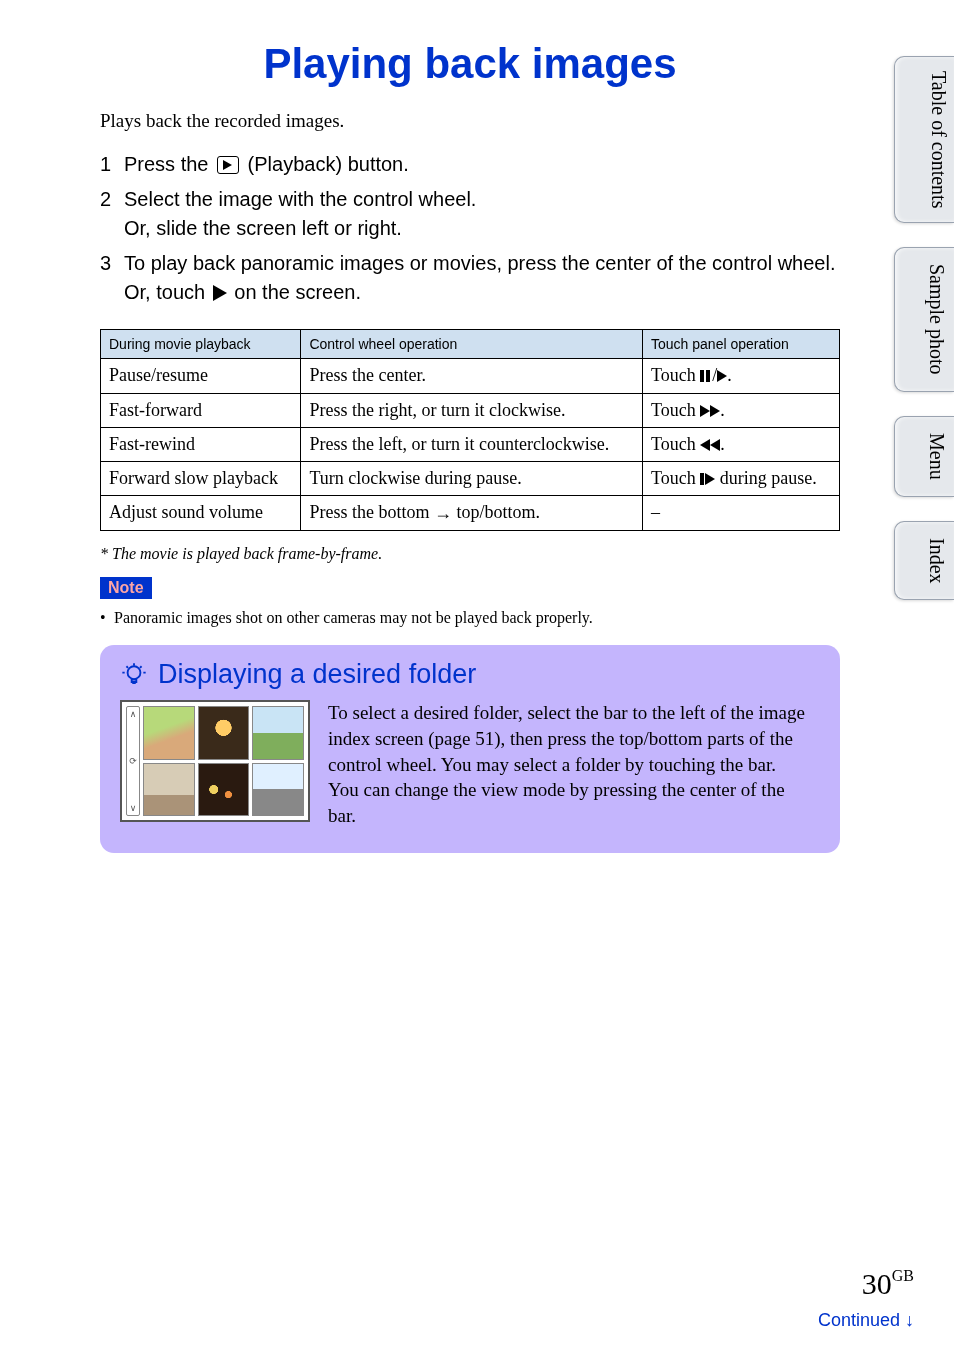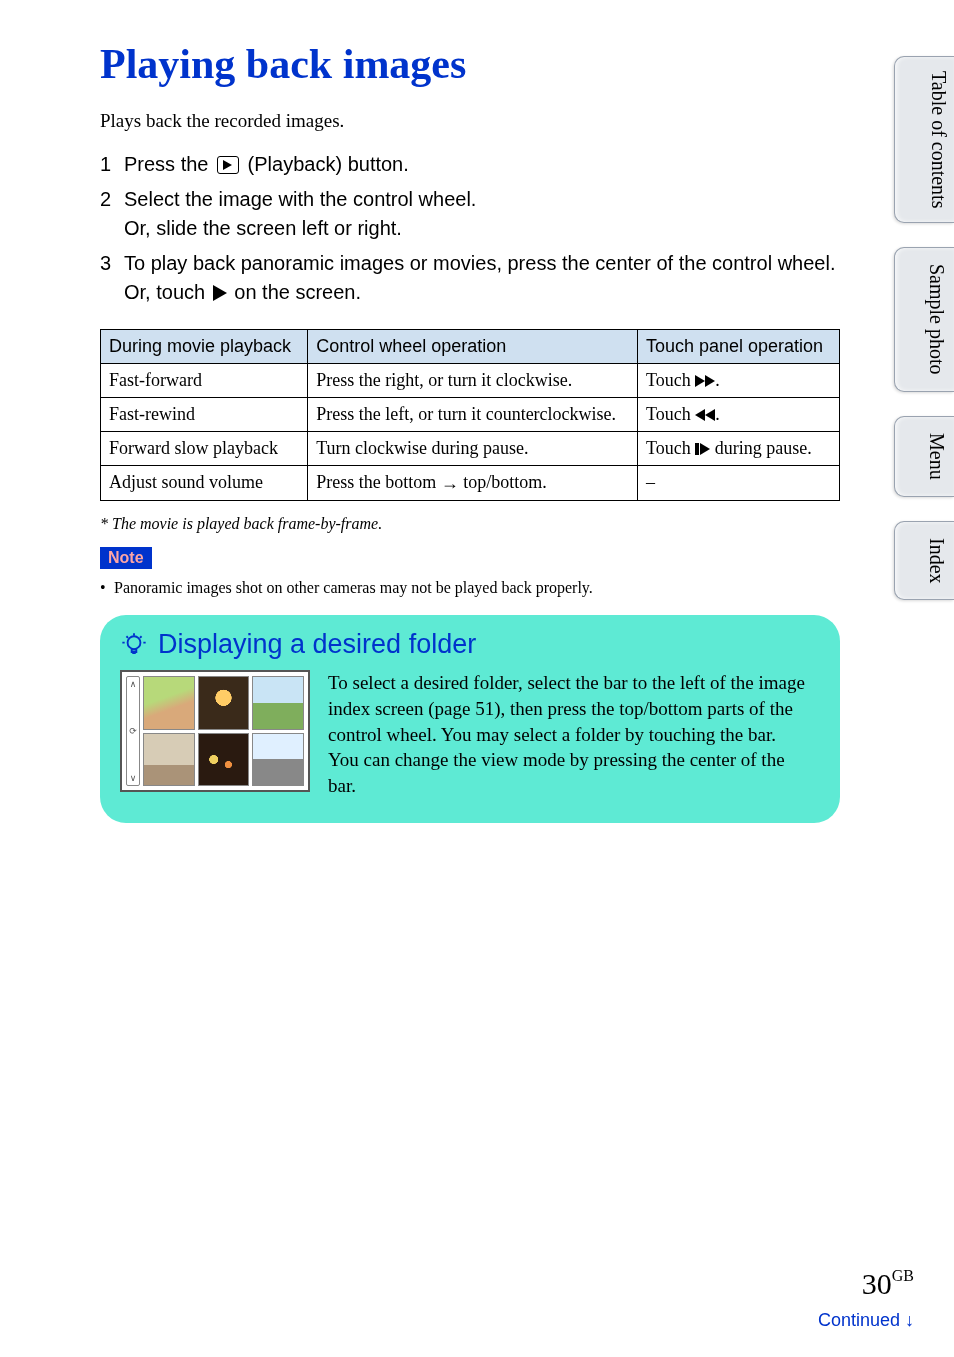--- a/index.html
+++ b/index.html
@@ -1,42 +1,42 @@
 <!DOCTYPE html>
 <html><head>
 <meta charset="utf-8">
 <style>
   * { box-sizing: border-box; margin: 0; padding: 0; }
   html, body { width: 954px; height: 1357px; font-family: "Times New Roman", Times, serif; background: #fff; color: #000; }
   .page { position: relative; width: 954px; height: 1357px; }
   .content { position: absolute; left: 100px; top: 40px; width: 740px; }
-  h1 { font-family: Liberation Serif, serif; font-weight: bold; color: #0033cc; font-size: 42px; margin-bottom: 22px; }
+  h1 { font-family: Liberation Sans, sans-serif; font-weight: bold; color: #0033cc; font-size: 42px; margin-bottom: 22px; text-align: center; }
   .intro { font-size: 19px; margin-bottom: 18px; }
   ol.steps { list-style: none; padding-left: 0; }
   ol.steps li { font-family: Arial, Helvetica, sans-serif; font-size: 20px; margin-bottom: 6px; padding-left: 24px; position: relative; line-height: 1.45; }
   ol.steps li .num { position: absolute; left: 0; top: 0; }
   ol.steps li .sub { display: block; font-size: 20px; }
   .play-icon-box { display: inline-block; width: 22px; height: 18px; border: 1.5px solid #000; border-radius: 3px; vertical-align: -3px; margin: 0 3px; position: relative; }
   .play-icon-box::after { content: ""; position: absolute; left: 5px; top: 3px; width: 0; height: 0; border-left: 9px solid #000; border-top: 5px solid transparent; border-bottom: 5px solid transparent; }
   .play-solid { display: inline-block; width: 0; height: 0; border-left: 14px solid #000; border-top: 8px solid transparent; border-bottom: 8px solid transparent; vertical-align: -2px; margin: 0 2px; }
   table.ops { width: 100%; border-collapse: collapse; margin-top: 22px; font-size: 18px; }
-  table.ops th { background: #cfe0f0; text-align: left; font-weight: normal; font-family: Arial, Helvetica, sans-serif; font-size: 18px; padding: 6px 8px; border: 1px solid #000; }
+  table.ops th { background: #cfe0f0; text-align: left; font-weight: normal; font-family: Arial, Helvetica, sans-serif; font-size: 14px; padding: 6px 8px; border: 1px solid #000; }
   table.ops td { padding: 6px 8px; border: 1px solid #000; vertical-align: top; font-family: "Times New Roman", Times, serif; }
   .tri-r { display: inline-block; width: 0; height: 0; border-left: 10px solid #000; border-top: 6px solid transparent; border-bottom: 6px solid transparent; vertical-align: -1px; }
   .tri-l { display: inline-block; width: 0; height: 0; border-right: 10px solid #000; border-top: 6px solid transparent; border-bottom: 6px solid transparent; vertical-align: -1px; }
   .bar-r { display: inline-block; width: 4px; height: 12px; background: #000; vertical-align: -1px; margin-right: 1px; }
   .bar-l { display: inline-block; width: 4px; height: 12px; background: #000; vertical-align: -1px; margin-left: 1px; }
   .pause { display: inline-block; vertical-align: -1px; }
   .pause::before, .pause::after { content: ""; display: inline-block; width: 4px; height: 12px; background: #000; margin-right: 2px; }
   .arrow-r { display: inline-block; font-size: 18px; vertical-align: middle; }
   .footnote { font-size: 16px; margin-top: 14px; font-style: italic; }
   .note-label { display: inline-block; background: #0033cc; color: #fca5a5; font-family: Arial, Helvetica, sans-serif; font-weight: bold; font-size: 16px; padding: 2px 8px; margin-top: 14px; }
   .note-bullet { font-size: 16px; margin-top: 10px; padding-left: 14px; position: relative; }
   .note-bullet::before { content: "•"; position: absolute; left: 0; }
-  .tip-box { background: #5eead4; border-radius: 26px; margin-top: 18px; padding: 14px 32px 24px 20px; }
+  .tip-box { background: #c4b5fd; border-radius: 14px; margin-top: 18px; padding: 14px 32px 24px 20px; }
   .tip-title { font-family: Arial, Helvetica, sans-serif; color: #0033cc; font-size: 27px; display: flex; align-items: center; gap: 10px; margin-bottom: 10px; }
   .tip-body { display: flex; gap: 18px; align-items: flex-start; }
   .tip-text { font-size: 19px; line-height: 1.35; flex: 1; }
   .thumb-grid { width: 190px; height: 122px; border: 2px solid #555; background: #fff; padding: 4px; display: flex; gap: 3px; }
   .thumb-side { width: 14px; border: 1px solid #888; border-radius: 2px; display: flex; flex-direction: column; justify-content: space-between; align-items: center; padding: 2px 0; font-size: 9px; color: #555; }
   .thumb-rows { flex: 1; display: grid; grid-template-columns: repeat(3,1fr); grid-template-rows: repeat(2,1fr); gap: 3px; }
   .thumb { border: 1px solid #888; }
   .t1 { background: linear-gradient(160deg,#b7d97a 40%,#d9a97a 60%); }
   .t2 { background: radial-gradient(circle at 50% 40%, #ffcc66 0 20%, #3a2a1a 21% 100%); }
   .t3 { background: linear-gradient(180deg,#c9e4f5 50%,#7fae5c 50%); }
@@ -80,20 +80,25 @@
 
     <table class="ops">
       <thead>
         <tr>
           <th>During movie playback</th>
           <th>Control wheel operation</th>
           <th>Touch panel operation</th>
         </tr>
       </thead>
       <tbody>
+        <tr>
+          <td>Pause/resume</td>
+          <td>Press the center.</td>
+          <td><span>Touch </span><span class="pause"></span>/<span class="tri-r"></span><span>.</span></td>
+        </tr>
         <tr>
           <td>Fast-forward</td>
           <td>Press the right, or turn it clockwise.</td>
           <td><span>Touch </span><span class="tri-r"></span><span class="tri-r"></span><span>.</span></td>
         </tr>
         <tr>
           <td>Fast-rewind</td>
           <td>Press the left, or turn it counterclockwise.</td>
           <td><span>Touch </span><span class="tri-l"></span><span class="tri-l"></span><span>.</span></td>
         </tr>

